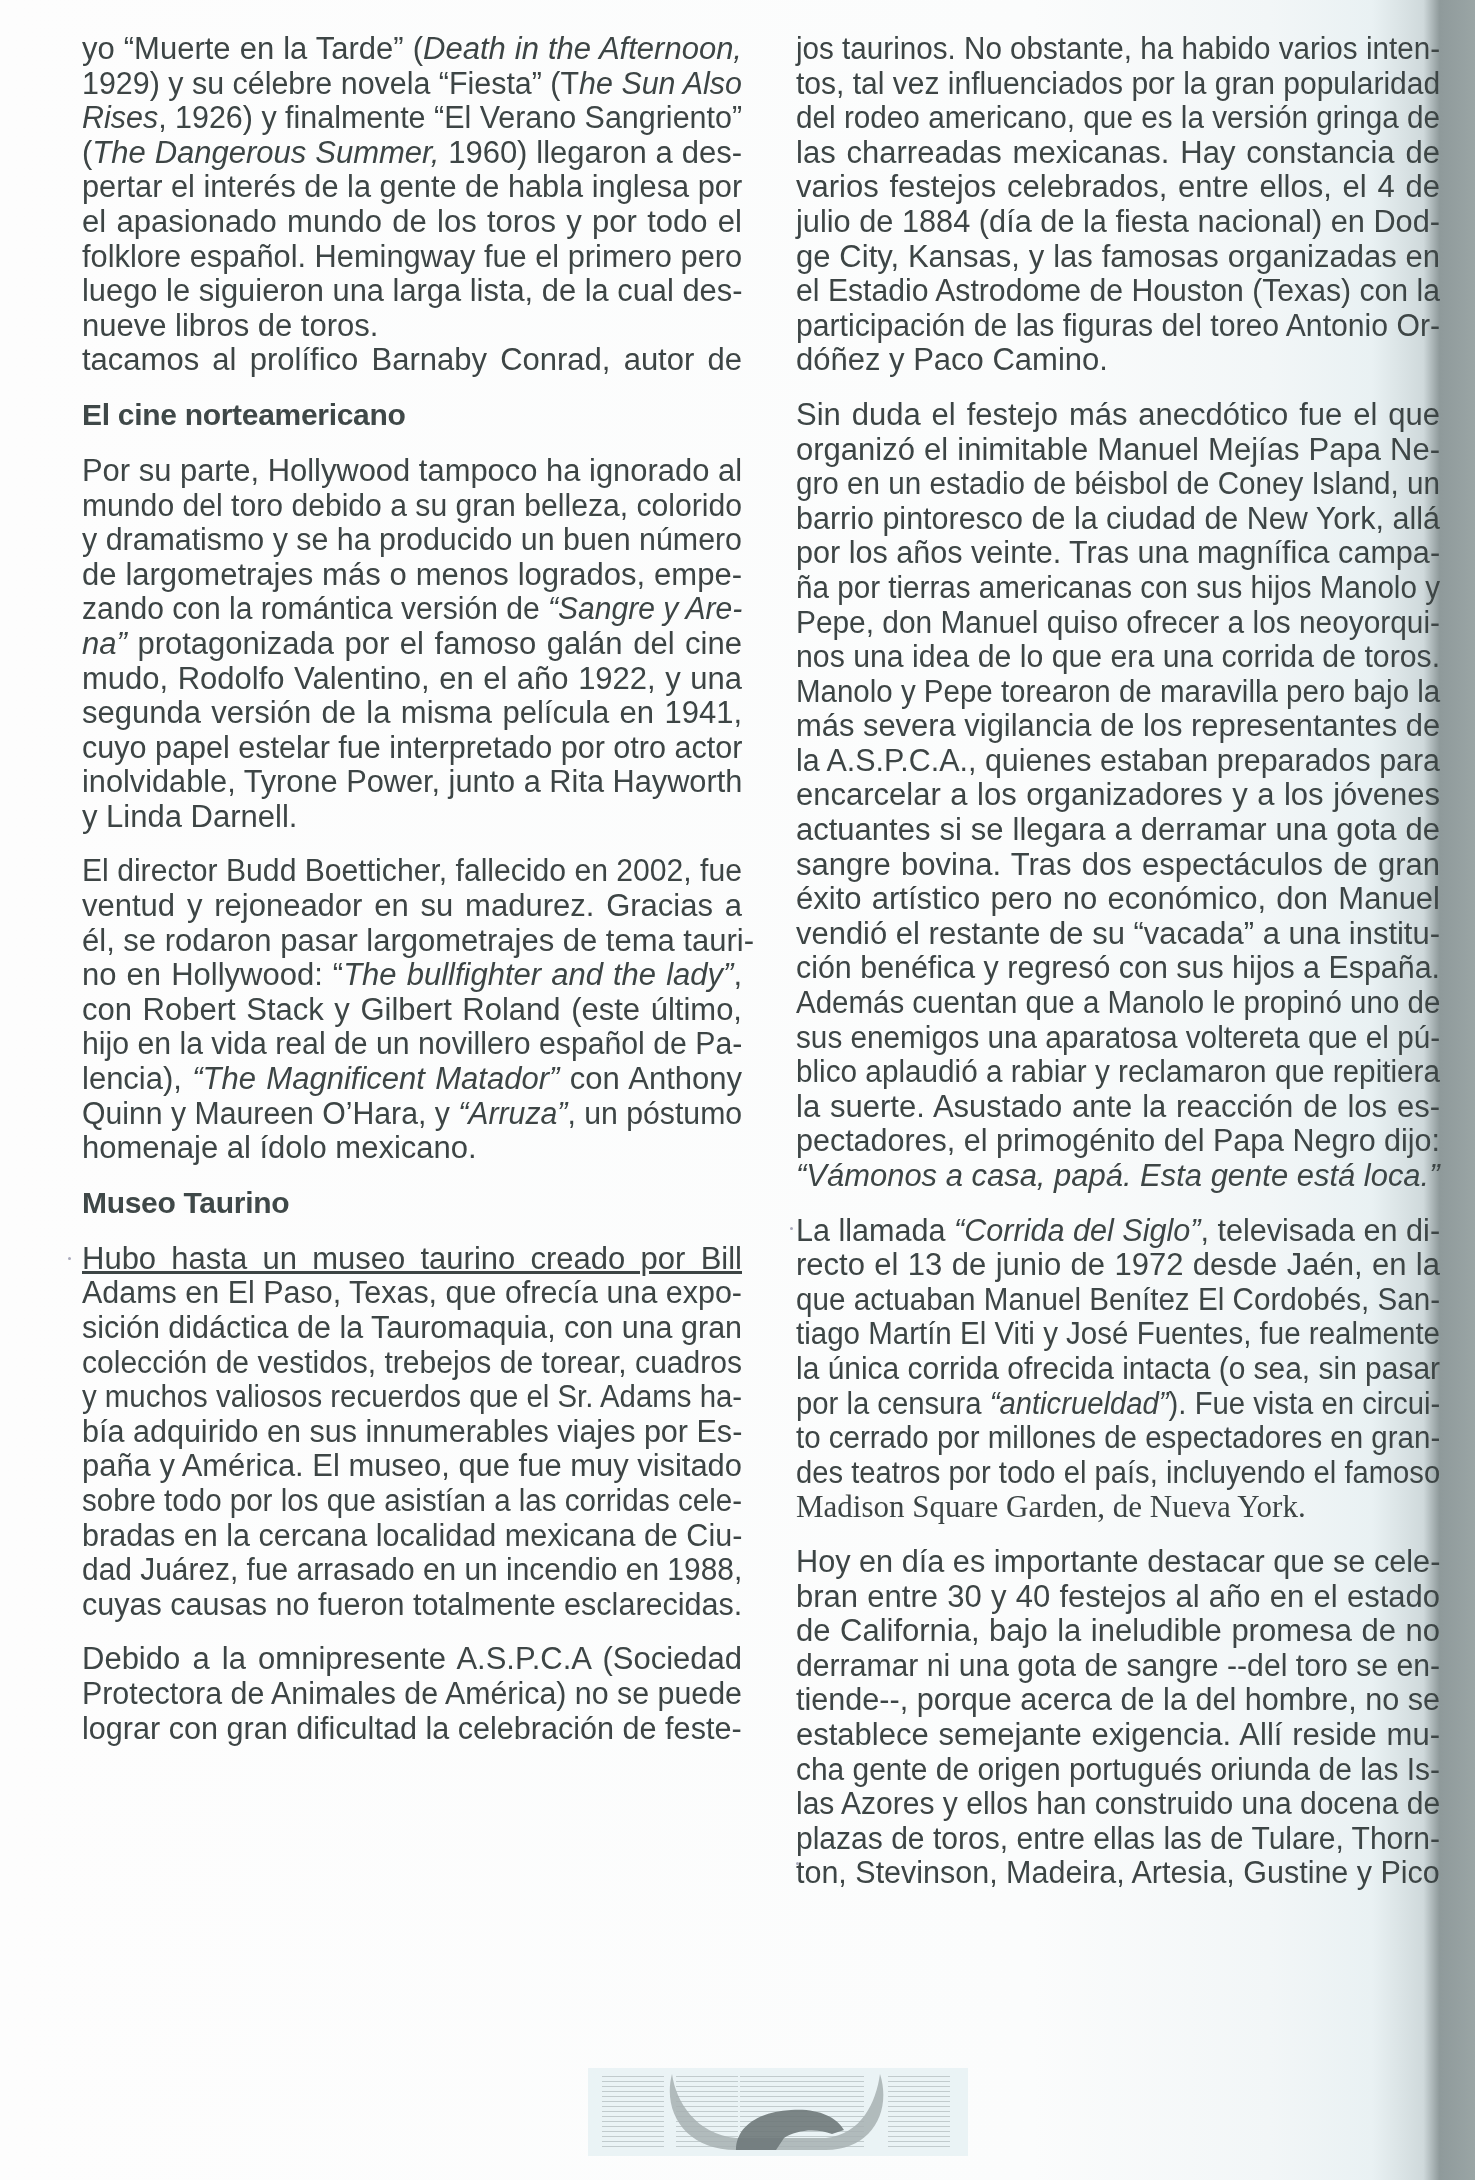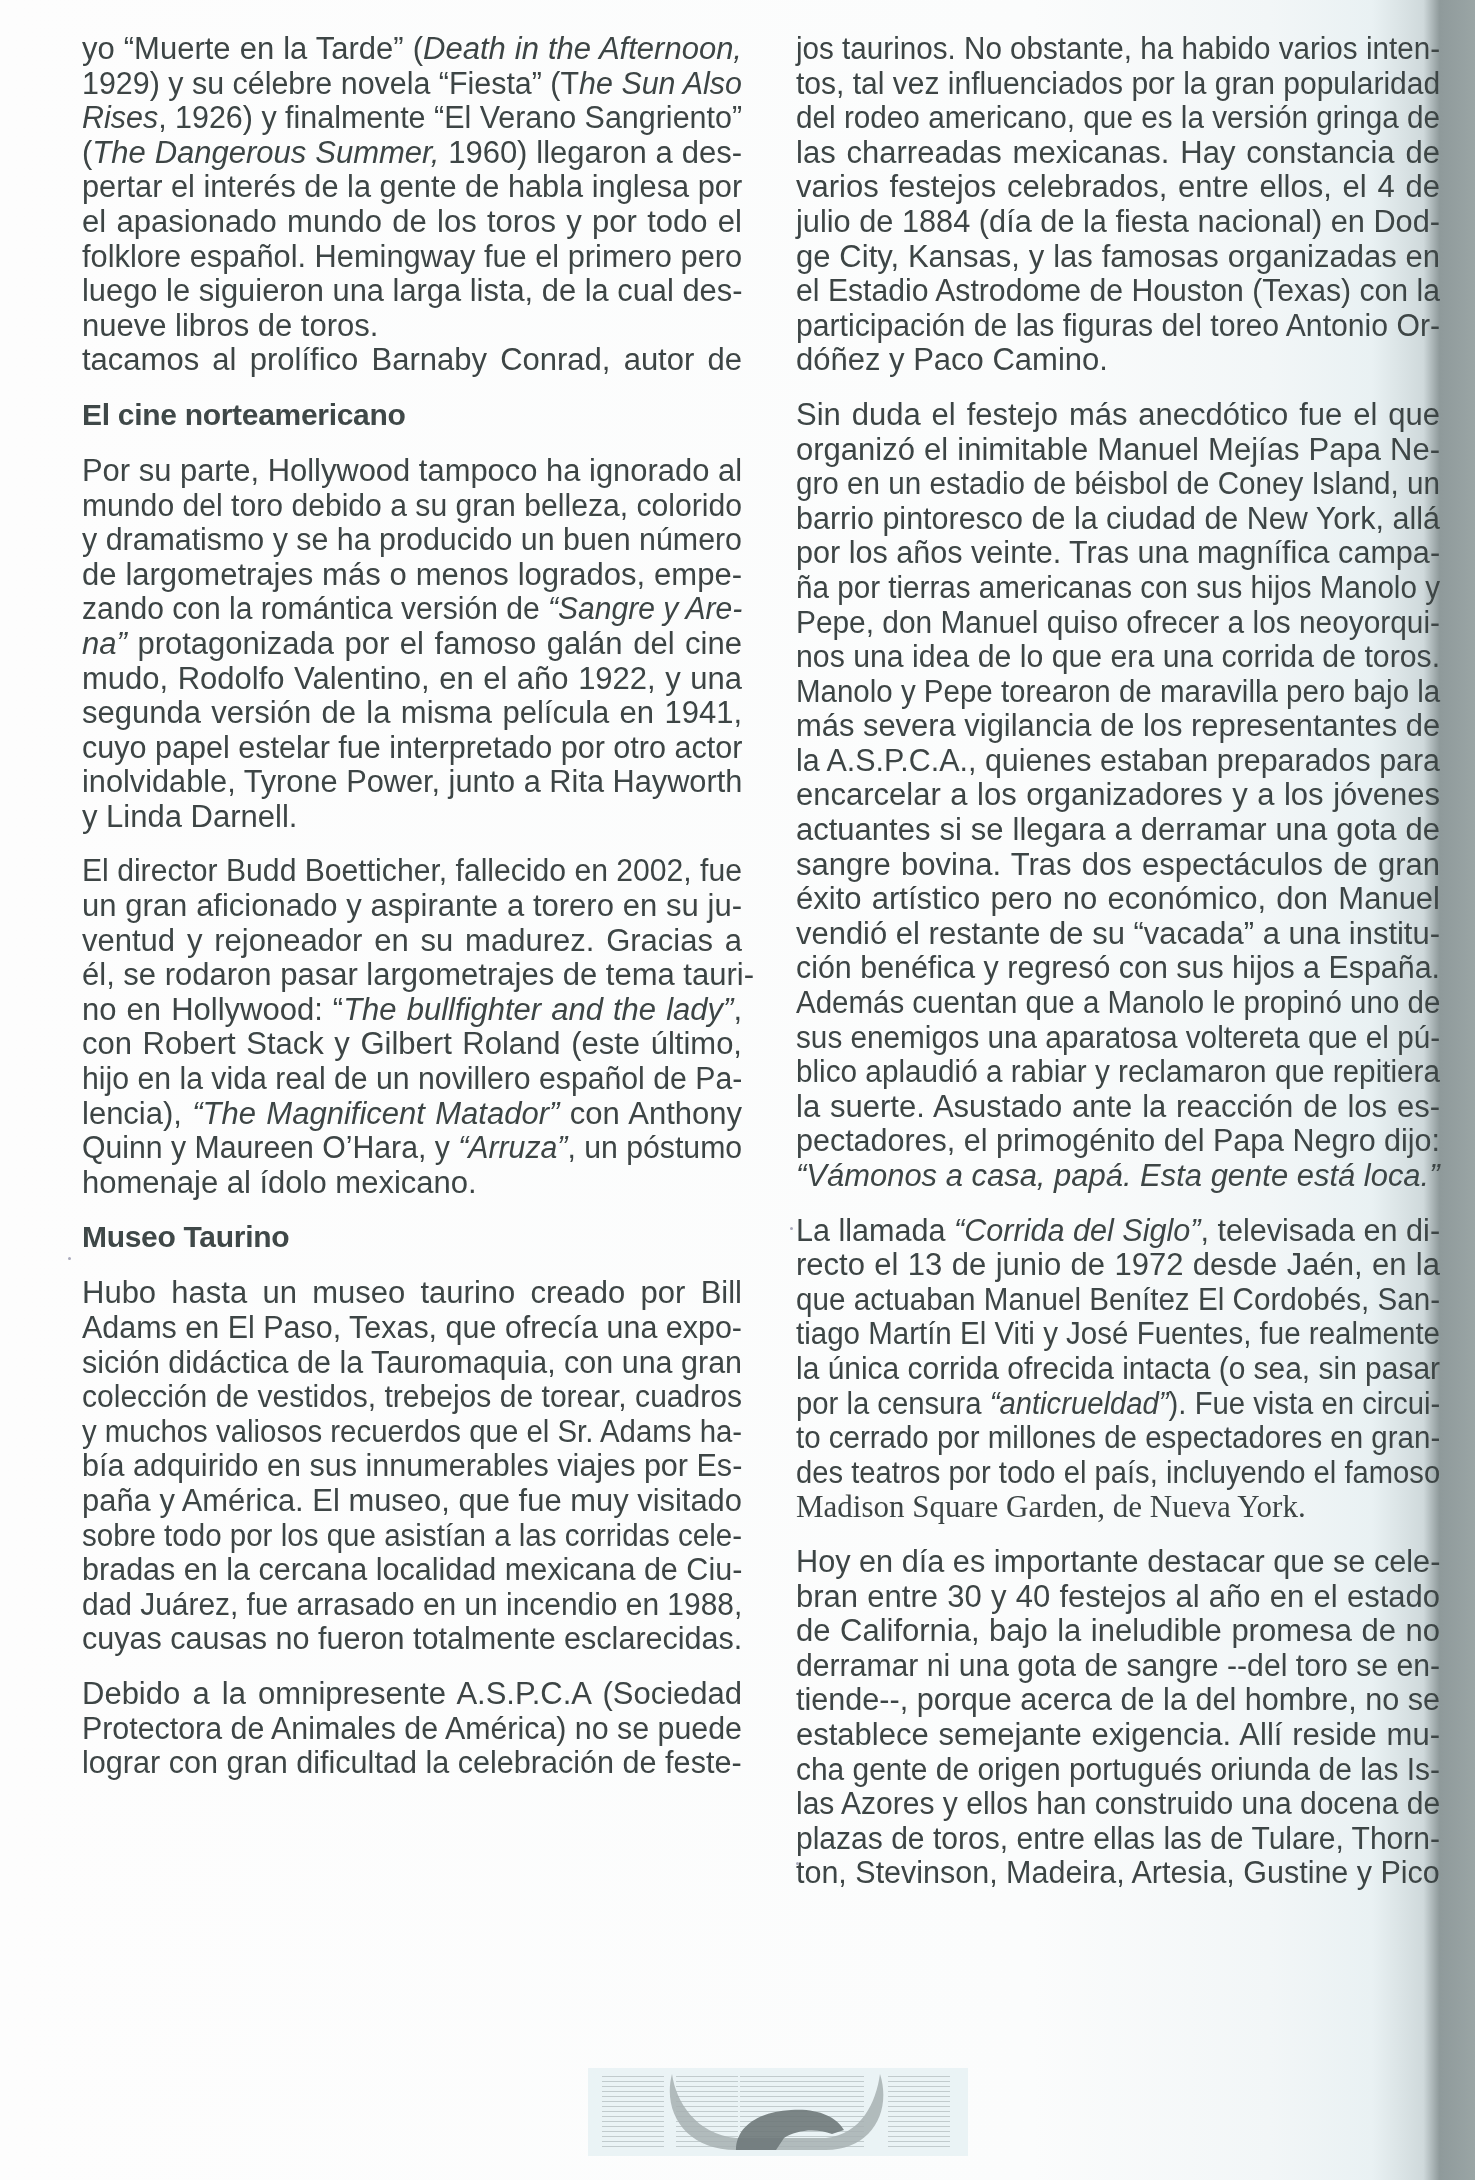--- a/index.html
+++ b/index.html
@@ -71,33 +71,32 @@
         <span class="line" style="white-space: nowrap; display: block; text-align-last: justify; transform: scaleX(0.969163); transform-origin: left center; width: 681px;"><span>zando con la romántica versión de </span><i>“Sangre y Are-</i></span>
         <span class="line" style="white-space: nowrap; display: block; text-align-last: justify;"><i>na”</i><span> protagonizada por el famoso galán del cine</span></span>
         <span class="line" style="white-space: nowrap; display: block; text-align-last: justify;"><span>mudo, Rodolfo Valentino, en el año 1922, y una</span></span>
         <span class="line" style="white-space: nowrap; display: block; text-align-last: justify;"><span>segunda versión de la misma película en 1941,</span></span>
         <span class="line" style="white-space: nowrap; display: block; text-align-last: justify; transform: scaleX(0.985075); transform-origin: left center; width: 670px;"><span>cuyo papel estelar fue interpretado por otro actor</span></span>
         <span class="line" style="white-space: nowrap; display: block; text-align-last: justify; transform: scaleX(0.990991); transform-origin: left center; width: 666px;"><span>inolvidable, Tyrone Power, junto a Rita Hayworth</span></span>
         <span class="line last" style="white-space: nowrap; display: block; text-align-last: left;"><span>y Linda Darnell.</span></span>
       </p>
       <p>
         <span class="line" style="white-space: nowrap; display: block; text-align-last: justify; transform: scaleX(0.972018); transform-origin: left center; width: 679px;"><span>El director Budd Boetticher, fallecido en 2002, fue</span></span>
-        <span class="line" style="white-space: nowrap; display: block; text-align-last: justify;"><span>un gran aficionado y aspirante a torero en su ju-</span></span>
         <span class="line" style="white-space: nowrap; display: block; text-align-last: justify;"><span>ventud y rejoneador en su madurez.  Gracias a</span></span>
         <span class="line" style="white-space: nowrap; display: block; text-align-last: justify;"><span>él, se rodaron pasar largometrajes de tema tauri-</span></span>
         <span class="line" style="white-space: nowrap; display: block; text-align-last: justify;"><span>no en Hollywood: “</span><i>The bullfighter and the lady”</i><span>,</span></span>
         <span class="line" style="white-space: nowrap; display: block; text-align-last: justify;"><span>con Robert Stack y Gilbert Roland (este último,</span></span>
         <span class="line" style="white-space: nowrap; display: block; text-align-last: justify; transform: scaleX(0.974889); transform-origin: left center; width: 677px;"><span>hijo en la vida real de un novillero español de Pa-</span></span>
         <span class="line" style="white-space: nowrap; display: block; text-align-last: justify;"><span>lencia), </span><i>“The Magnificent Matador”</i><span> con Anthony</span></span>
         <span class="line" style="white-space: nowrap; display: block; text-align-last: justify; transform: scaleX(0.974889); transform-origin: left center; width: 677px;"><span>Quinn y Maureen O’Hara, y </span><i>“Arruza”</i><span>, un póstumo</span></span>
         <span class="line last" style="white-space: nowrap; display: block; text-align-last: left;"><span>homenaje al ídolo mexicano.</span></span>
       </p>
       <h2>Museo Taurino</h2>
       <p>
-        <span class="line" style="white-space: nowrap; display: block; text-align-last: justify;"><span>Hubo hasta un museo taurino creado por Bill</span></span>
+        <span class="line" style="white-space: nowrap; display: block; text-align-last: justify; text-decoration: underline;"><span>Hubo hasta un museo taurino creado por Bill</span></span>
         <span class="line" style="white-space: nowrap; display: block; text-align-last: justify; transform: scaleX(0.982143); transform-origin: left center; width: 672px;"><span>Adams en El Paso, Texas, que ofrecía una expo-</span></span>
         <span class="line" style="white-space: nowrap; display: block; text-align-last: justify; transform: scaleX(0.982143); transform-origin: left center; width: 672px;"><span>sición didáctica de la Tauromaquia, con una gran</span></span>
         <span class="line" style="white-space: nowrap; display: block; text-align-last: justify; transform: scaleX(0.969163); transform-origin: left center; width: 681px;"><span>colección de vestidos, trebejos de torear, cuadros</span></span>
         <span class="line" style="white-space: nowrap; display: block; text-align-last: justify; transform: scaleX(0.948276); transform-origin: left center; width: 696px;"><span>y muchos valiosos recuerdos que el Sr. Adams ha-</span></span>
         <span class="line" style="white-space: nowrap; display: block; text-align-last: justify; transform: scaleX(0.985075); transform-origin: left center; width: 670px;"><span>bía adquirido en sus innumerables viajes por Es-</span></span>
         <span class="line" style="white-space: nowrap; display: block; text-align-last: justify; transform: scaleX(0.996979); transform-origin: left center; width: 662px;"><span>paña y América. El museo, que fue muy visitado</span></span>
         <span class="line" style="white-space: nowrap; display: block; text-align-last: justify; transform: scaleX(0.952381); transform-origin: left center; width: 693px;"><span>sobre todo por los que asistían a las corridas cele-</span></span>
         <span class="line" style="white-space: nowrap; display: block; text-align-last: justify; transform: scaleX(0.985075); transform-origin: left center; width: 670px;"><span>bradas en la cercana localidad mexicana de Ciu-</span></span>
         <span class="line" style="white-space: nowrap; display: block; text-align-last: justify; transform: scaleX(0.964912); transform-origin: left center; width: 684px;"><span>dad Juárez, fue arrasado en un incendio en 1988,</span></span>
         <span class="line last" style="white-space: nowrap; display: block; text-align-last: left; transform: scaleX(0.985075); transform-origin: left center; width: 670px;"><span>cuyas causas no fueron totalmente esclarecidas.</span></span>

